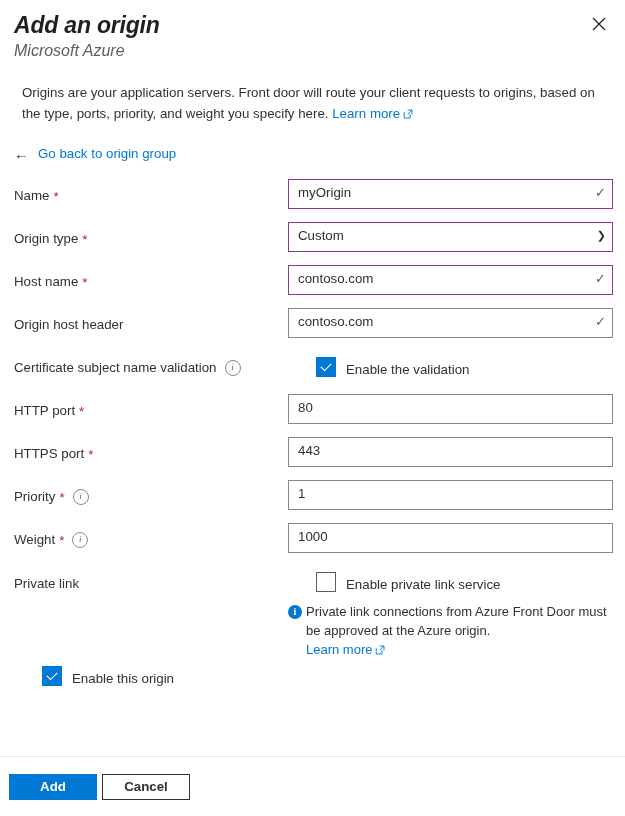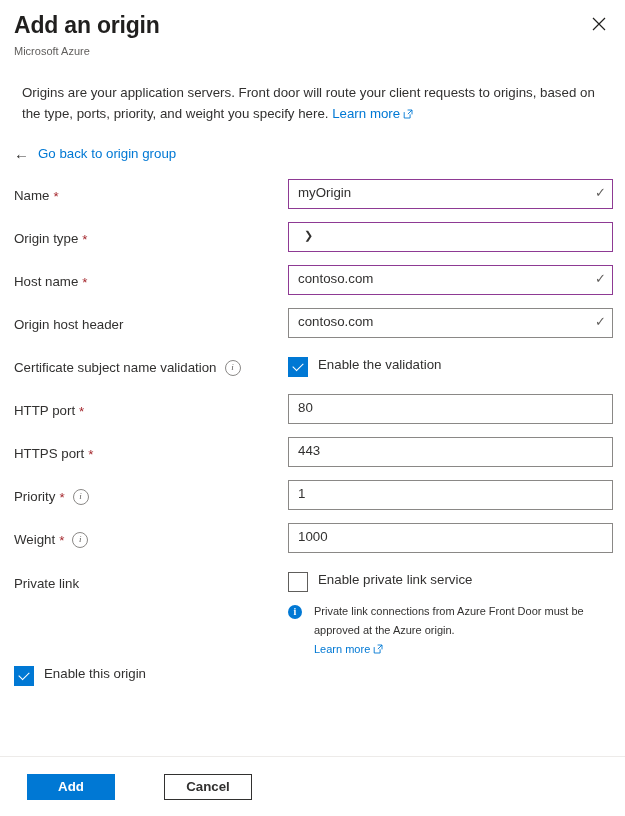--- a/index.html
+++ b/index.html
@@ -13,31 +13,32 @@
     font-family: "Liberation Sans", sans-serif;
     color: #323130;
     overflow: hidden;
     position: relative;
   }
 
   
   .panel-header {
     position: relative;
     padding: 10px 14px 0 14px;
+    font-style: italic;
   }
   .panel-title {
     font-size: 23px;
     font-weight: 600;
     color: #201f1e;
     letter-spacing: -0.2px;
     line-height: 30px;
     margin: 0;
   }
   .panel-subtitle {
-    font-size: 11px;
+    font-size: 16px;
     color: #605e5c;
     line-height: 18px;
     margin-top: 2px;
   }
   .close-btn {
     position: absolute;
     top: 8px;
     right: 10px;
     width: 32px;
     height: 32px;
@@ -167,22 +168,23 @@
   .chev-glyph {
     color: #323130;
     font-size: 11px;
     line-height: 1;
     padding-left: 6px;
   }
 
   
   .cb-row {
     display: flex;
-    align-items: flex-start;
+    align-items: flex-end;
     padding-top: 6px;
+    margin-left: 28px;
   }
   .cb {
     box-sizing: border-box;
     width: 20px;
     height: 20px;
     flex: 0 0 20px;
     border: 1px solid #605e5c;
     background: #ffffff;
     display: flex;
     align-items: center;
@@ -224,39 +226,38 @@
     font-size: 10px;
     font-weight: bold;
     font-family: "Liberation Serif", serif;
     display: flex;
     align-items: center;
     justify-content: center;
     margin-top: 3px;
     line-height: 1;
   }
   .note-body {
-    margin-left: 12px;
-    font-size: 11px;
+    margin-left: 4px;
+    font-size: 13px;
     line-height: 19px;
     color: #323130;
   }
 
   
   .footer {
     position: absolute;
     left: 0;
     right: 0;
     bottom: 0;
     height: 59px;
     border-top: 1px solid #edebe9;
     display: flex;
     align-items: center;
-    padding-left: 27px;
+    padding-left: 9px;
     background: #ffffff;
-    gap: 44px;
   }
   .btn {
     box-sizing: border-box;
     height: 26px;
     min-width: 88px;
     font-size: 13.3px;
     font-family: "Liberation Sans", sans-serif;
     border: 1px solid transparent;
     cursor: pointer;
     padding: 0 14px;
@@ -320,20 +321,21 @@
     </div>
   </div>
 
   <div class="form-row">
     <div class="form-label">
       <span>Origin type</span>
       <span class="req">*</span>
     </div>
     <div class="field">
       <div class="textbox valid">
+        <span class="value">Custom</span>
         <span class="chev-glyph">❯</span>
       </div>
     </div>
   </div>
 
   <div class="form-row">
     <div class="form-label">
       <span>Host name</span>
       <span class="req">*</span>
     </div>

